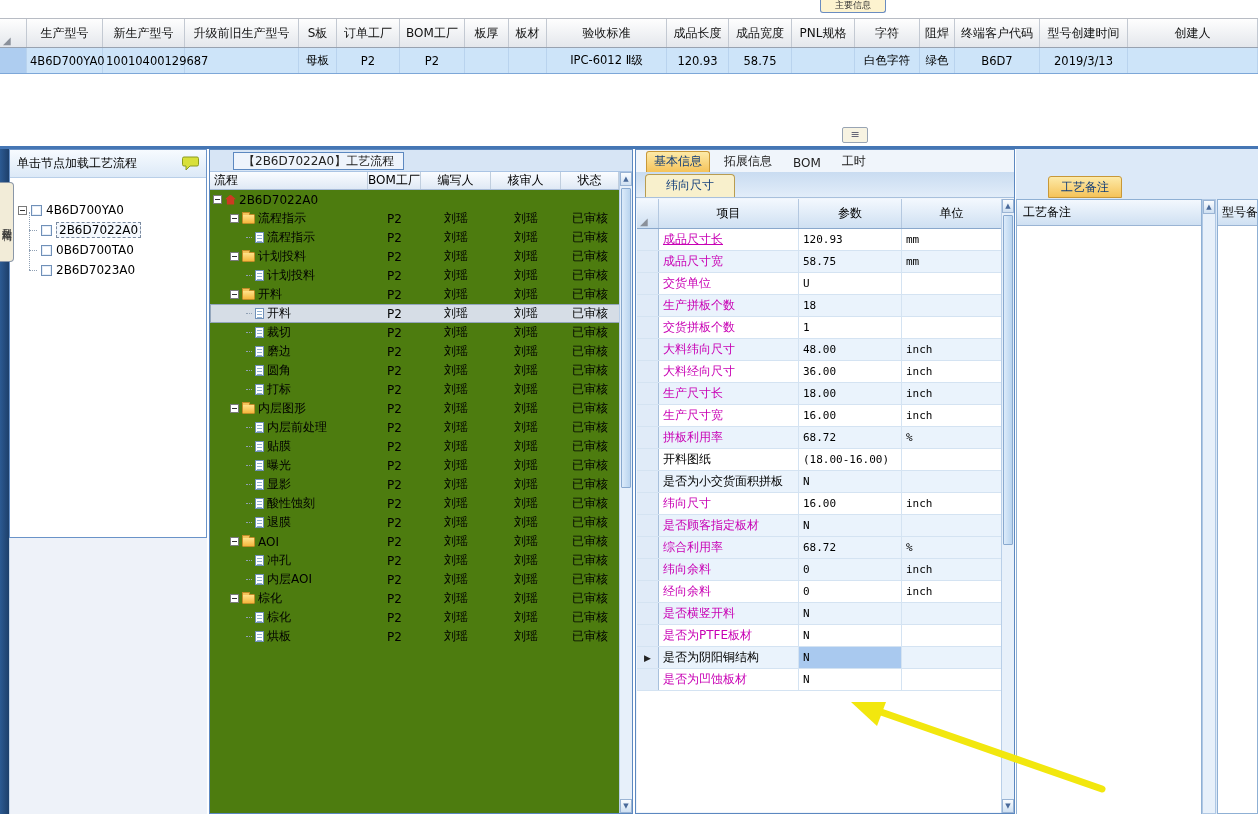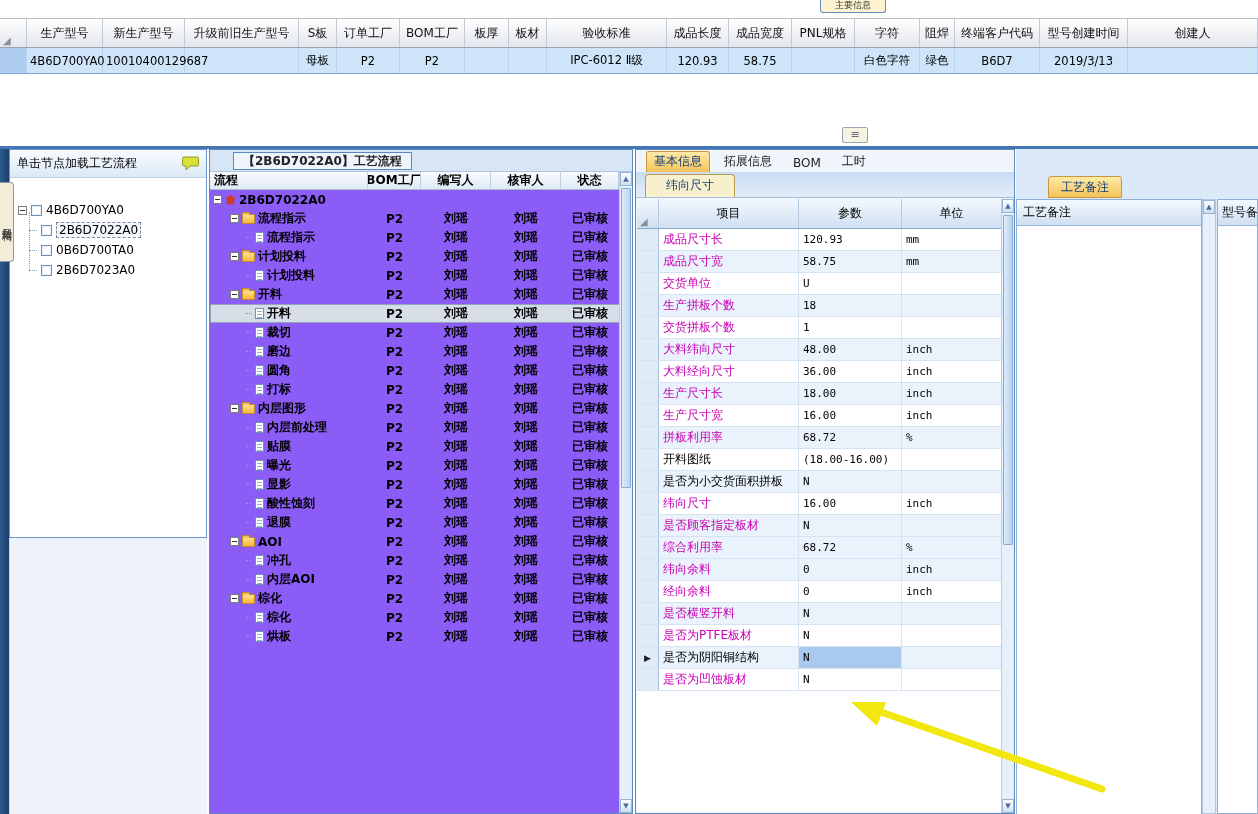--- a/index.html
+++ b/index.html
@@ -59,21 +59,21 @@
     position:relative; flex:0 0 auto; }
   .exp::before { content:""; position:absolute; left:1px; right:1px; top:3px; height:1px; background:#333; }
   .ico-box { width:11px; height:11px; border:1px solid #7090b8; background:#fff;
     box-shadow:inset 0 0 0 1px #e6eef8; flex:0 0 auto; }
   .lt-label { white-space:nowrap; }
   .lt-label.sel { border:1px dashed #7a8aa0; background:#f4f8fd; padding:0 2px; }
   .bubble-icon { flex:0 0 auto; }
 
   
   .flow-panel { position:absolute; left:209px; top:149px; width:424px; height:665px;
-    background:#8b5cf6; border:1px solid #5c88c0;font-weight:bold; }
+    background:#4d7c0f; border:1px solid #5c88c0; }
   .fp-titlebar { height:22px; background:#d7e5f5; border-bottom:1px solid #aac4e4; position:relative; }
   .fp-title { position:absolute; left:23px; top:2px; height:18px; line-height:16px;
     padding:0 9px; background:#eef4fc; border:1px solid #5c88c0; color:#222; white-space:nowrap; }
   .fp-header { display:flex; height:18px; background:linear-gradient(#fafcff,#dfe9f5);
     border-bottom:1px solid #a8bcd8; }
   .fp-hcell { border-right:1px solid #c0cede; display:flex; align-items:center;
     justify-content:center; white-space:nowrap; overflow:hidden; }
   .fp-hcell.first { justify-content:flex-start; padding-left:4px; }
   .fp-row { display:flex; height:19px; }
   .fp-row.sel { background:#d6dde6; outline:1px solid #93a5bb; outline-offset:-1px; }
@@ -546,21 +546,21 @@
           <div class="pp-hcell pp-corner" style="width: 22px;">
             <span class="tri">◢</span>
           </div>
           <div class="pp-hcell" style="width: 140px;">项目</div>
           <div class="pp-hcell" style="width: 103px;">参数</div>
           <div class="pp-hcell" style="width: 100px;">单位</div>
         </div>
       <div class="pp-body" id="pp-body">
           <div class="pp-row">
             <div class="pp-c rowhdr" style="width: 22px;"></div>
-            <div class="pp-c item accent" style="width: 140px;">成品尺寸长</div>
+            <div class="pp-c item accent" style="width: 140px; text-decoration: underline;">成品尺寸长</div>
             <div class="pp-c val" style="width: 103px;">120.93</div>
             <div class="pp-c unit" style="width: 100px;">mm</div>
           </div>
           <div class="pp-row alt">
             <div class="pp-c rowhdr" style="width: 22px;"></div>
             <div class="pp-c item accent" style="width: 140px;">成品尺寸宽</div>
             <div class="pp-c val" style="width: 103px;">58.75</div>
             <div class="pp-c unit" style="width: 100px;">mm</div>
           </div>
           <div class="pp-row">

